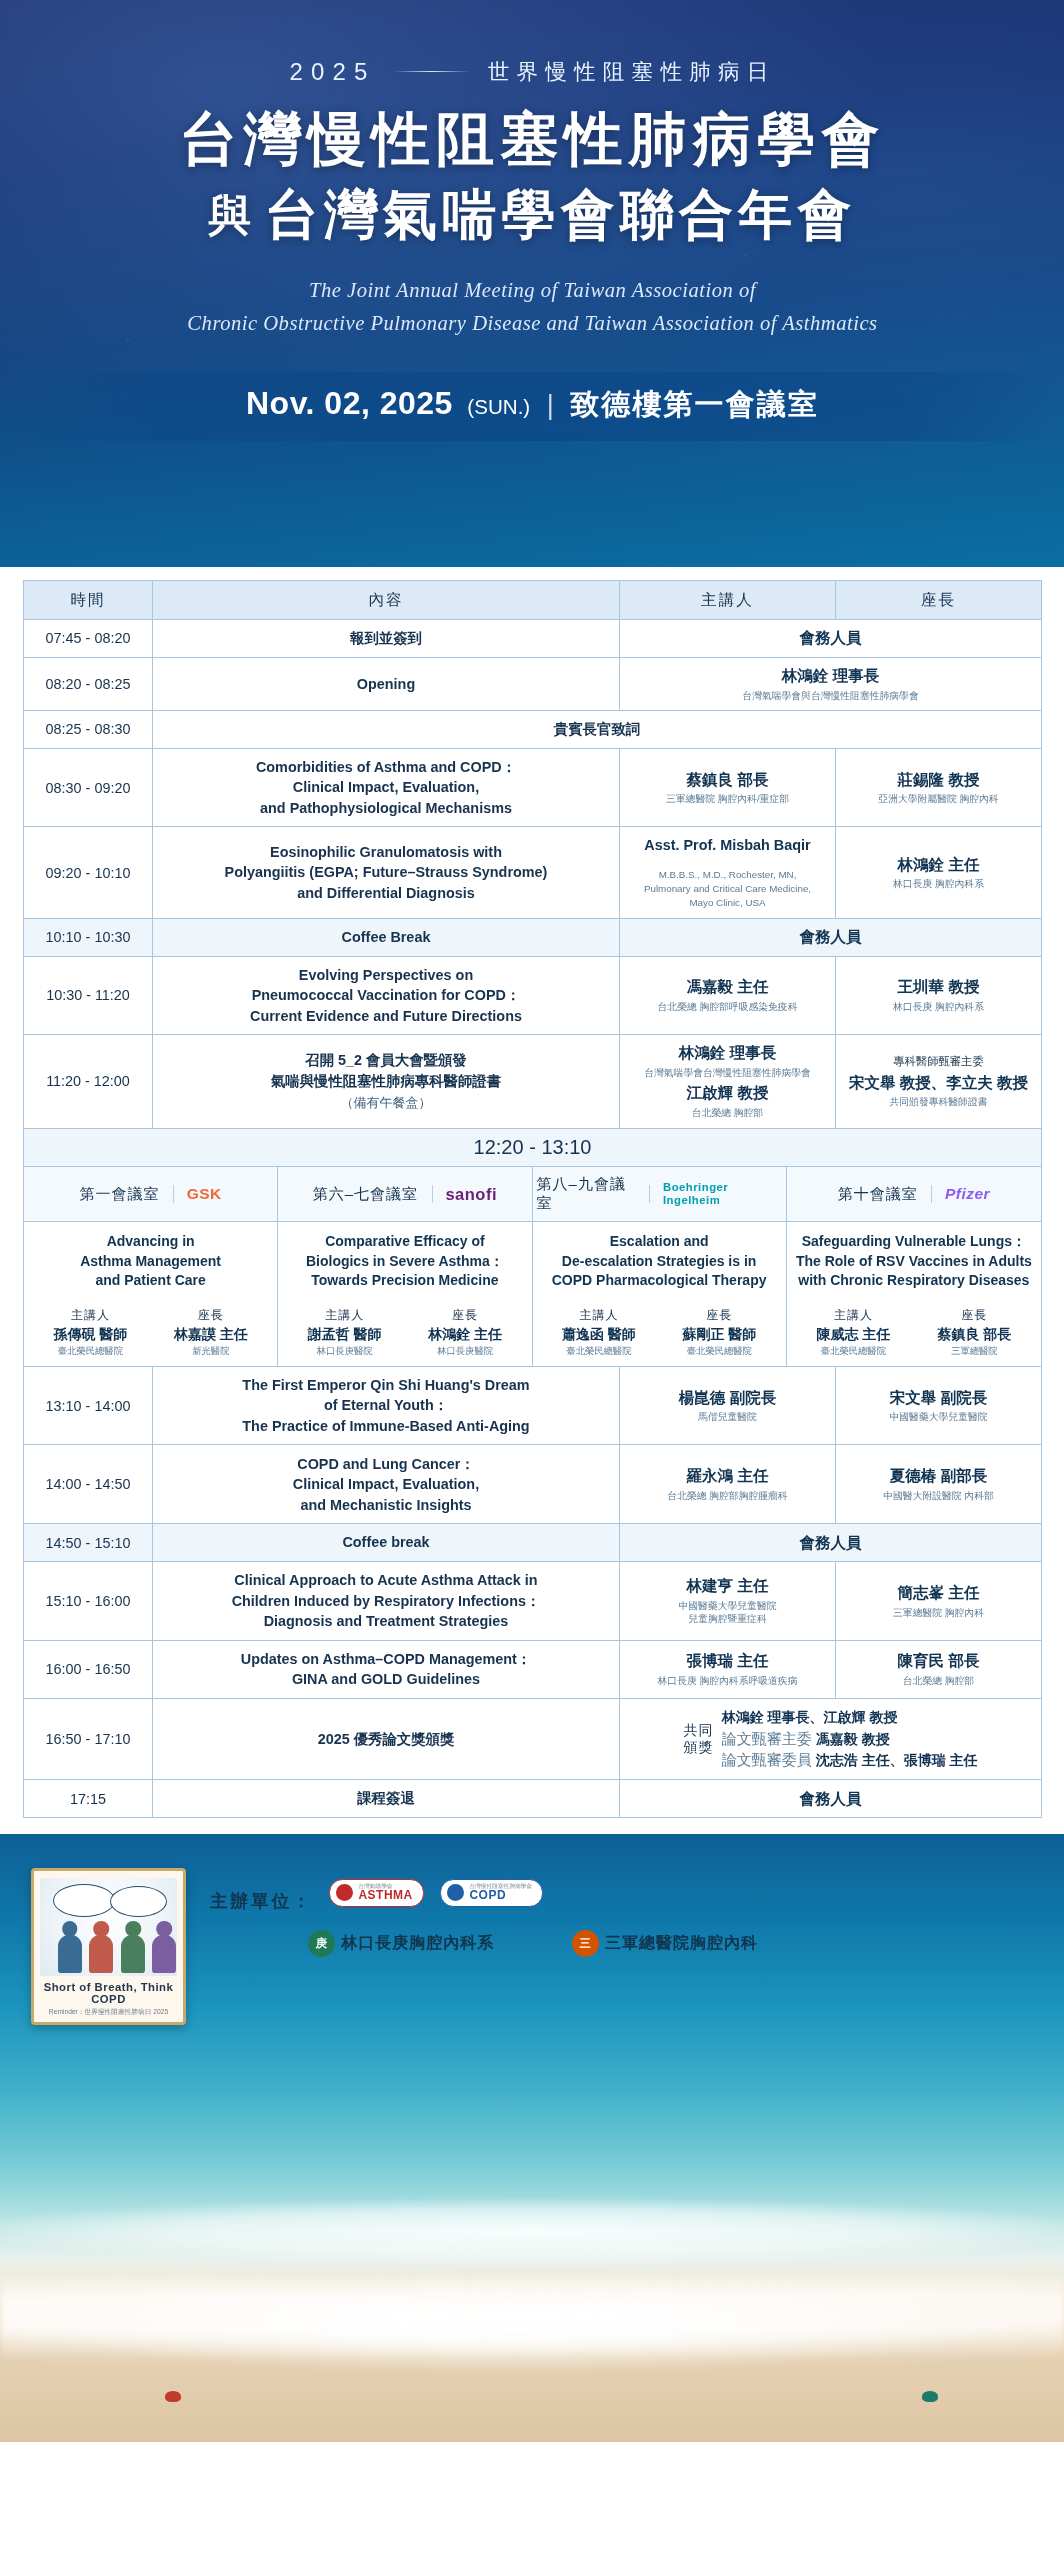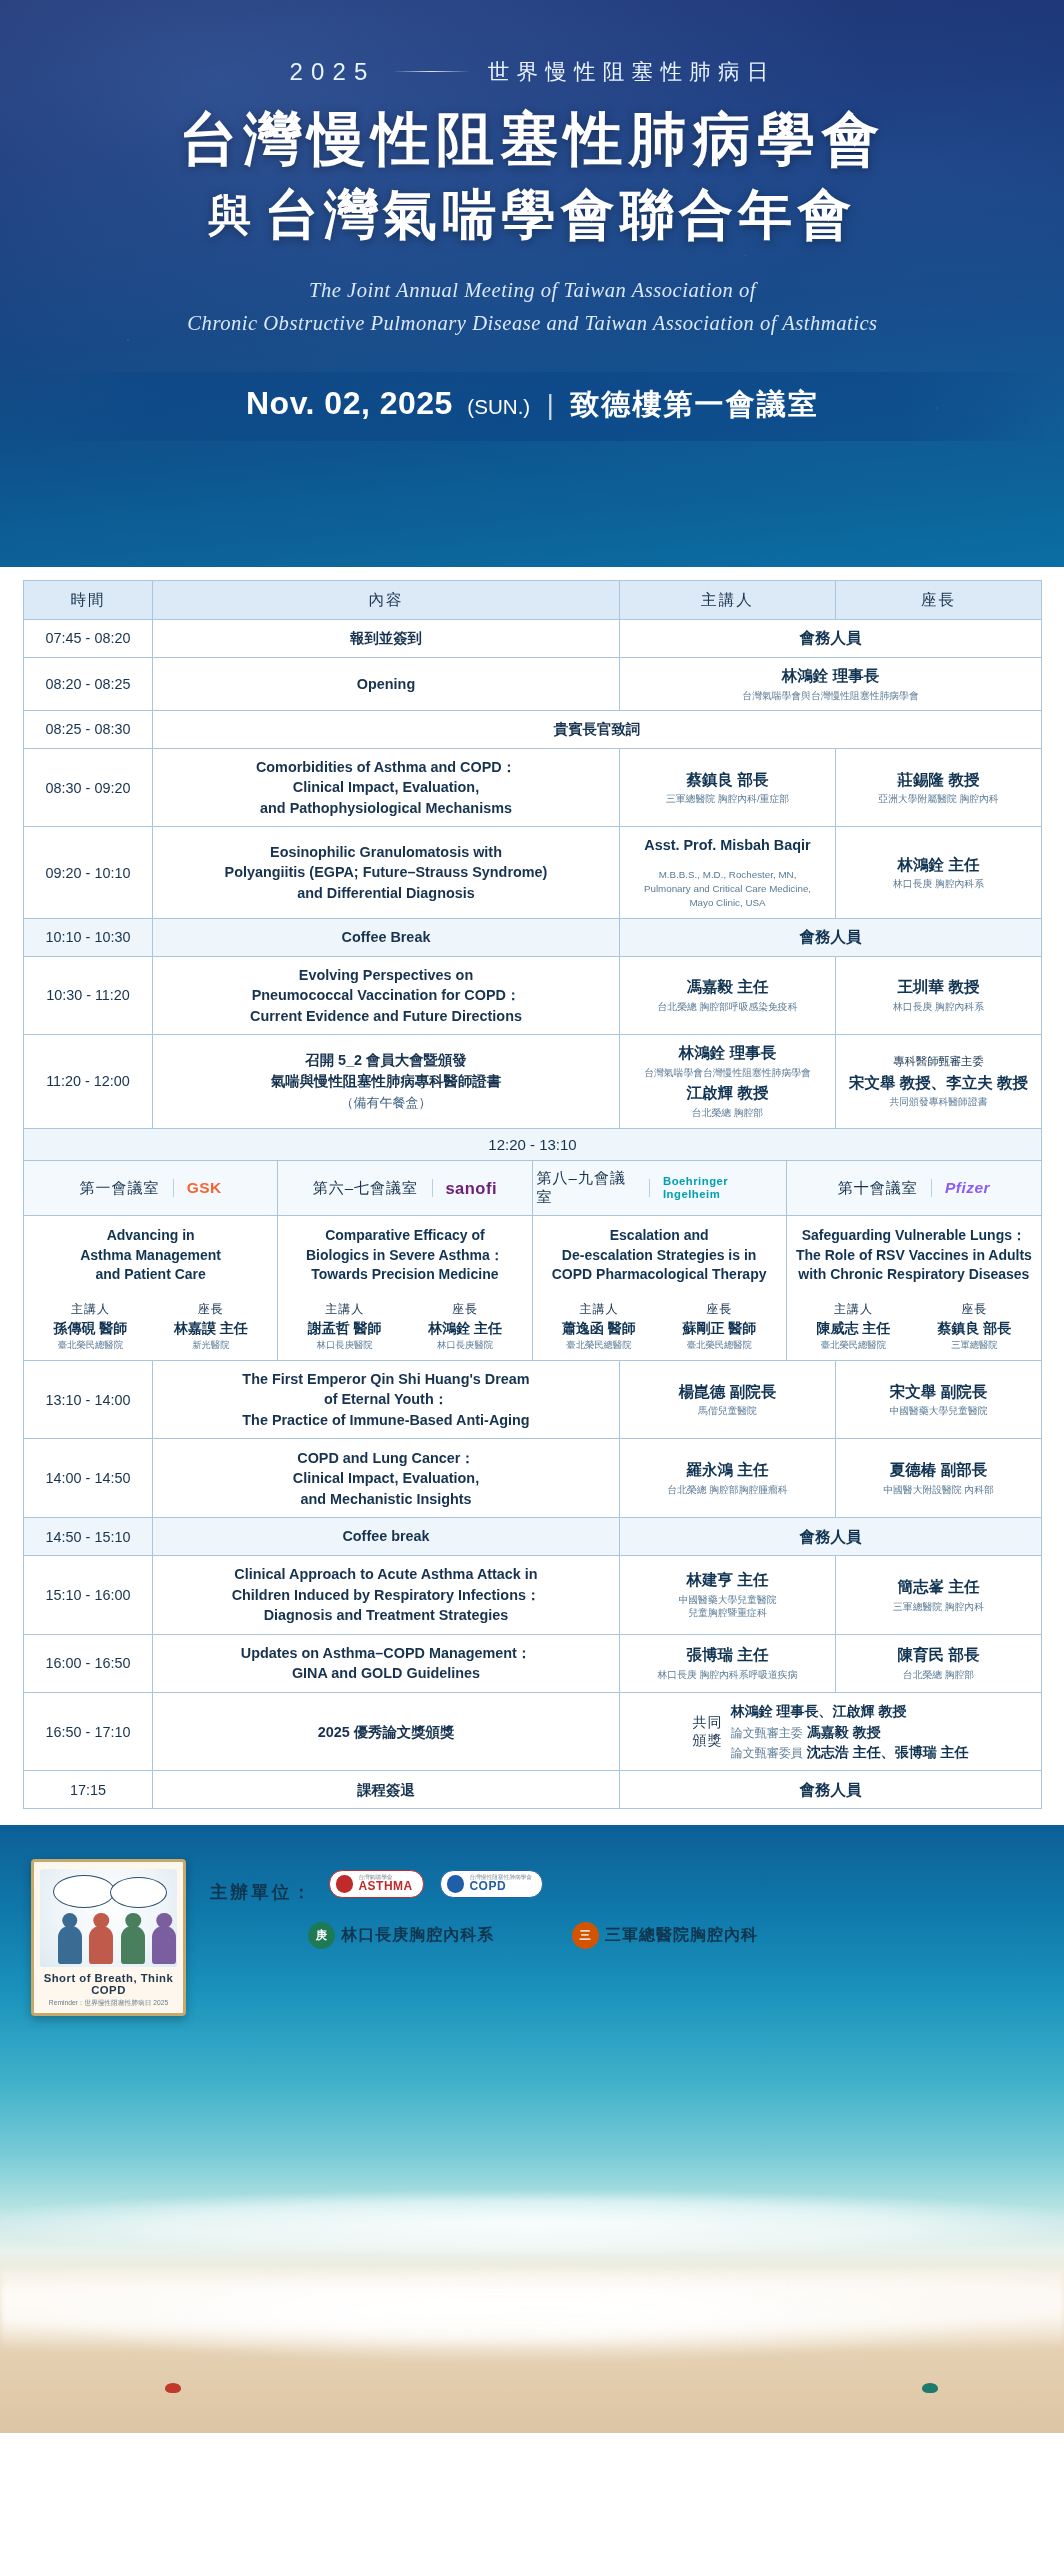--- a/index.html
+++ b/index.html
@@ -206,21 +206,21 @@
     line-height: 1.4;
     margin-top: 14px;
   }
   .row-break td { background: #eef5fb; }
   .row-break .t-topic { font-weight: 700; }
 
   
   .lunch td {
     background: #eef5fb;
     text-align: center;
-    font-size: 15px;
+    font-size: 20px;
     font-weight: 400;
     color: #17334f;
     padding: 7.2px 0;
   }
 
   
   .rooms-row td { padding: 0; border: 0.5px solid #a9c6de; }
   .rooms-grid {
     display: grid;
     grid-template-columns: repeat(4, 1fr);
@@ -310,21 +310,21 @@
   .award-list { text-align: left; }
   .award-line {
     font-size: 14px;
     font-weight: 700;
     color: #123453;
     line-height: 1.45;
     white-space: nowrap;
   }
   .award-line .lbl {
     font-weight: 400;
-    font-size: 12px;
+    font-size: 15px;
     color: #5b7b96;
     margin-right: 4.1px;
   }
 
   .multi-line .p-name { display: block; }
 
   
   .footer {
     position: relative;
     width: 100%;

